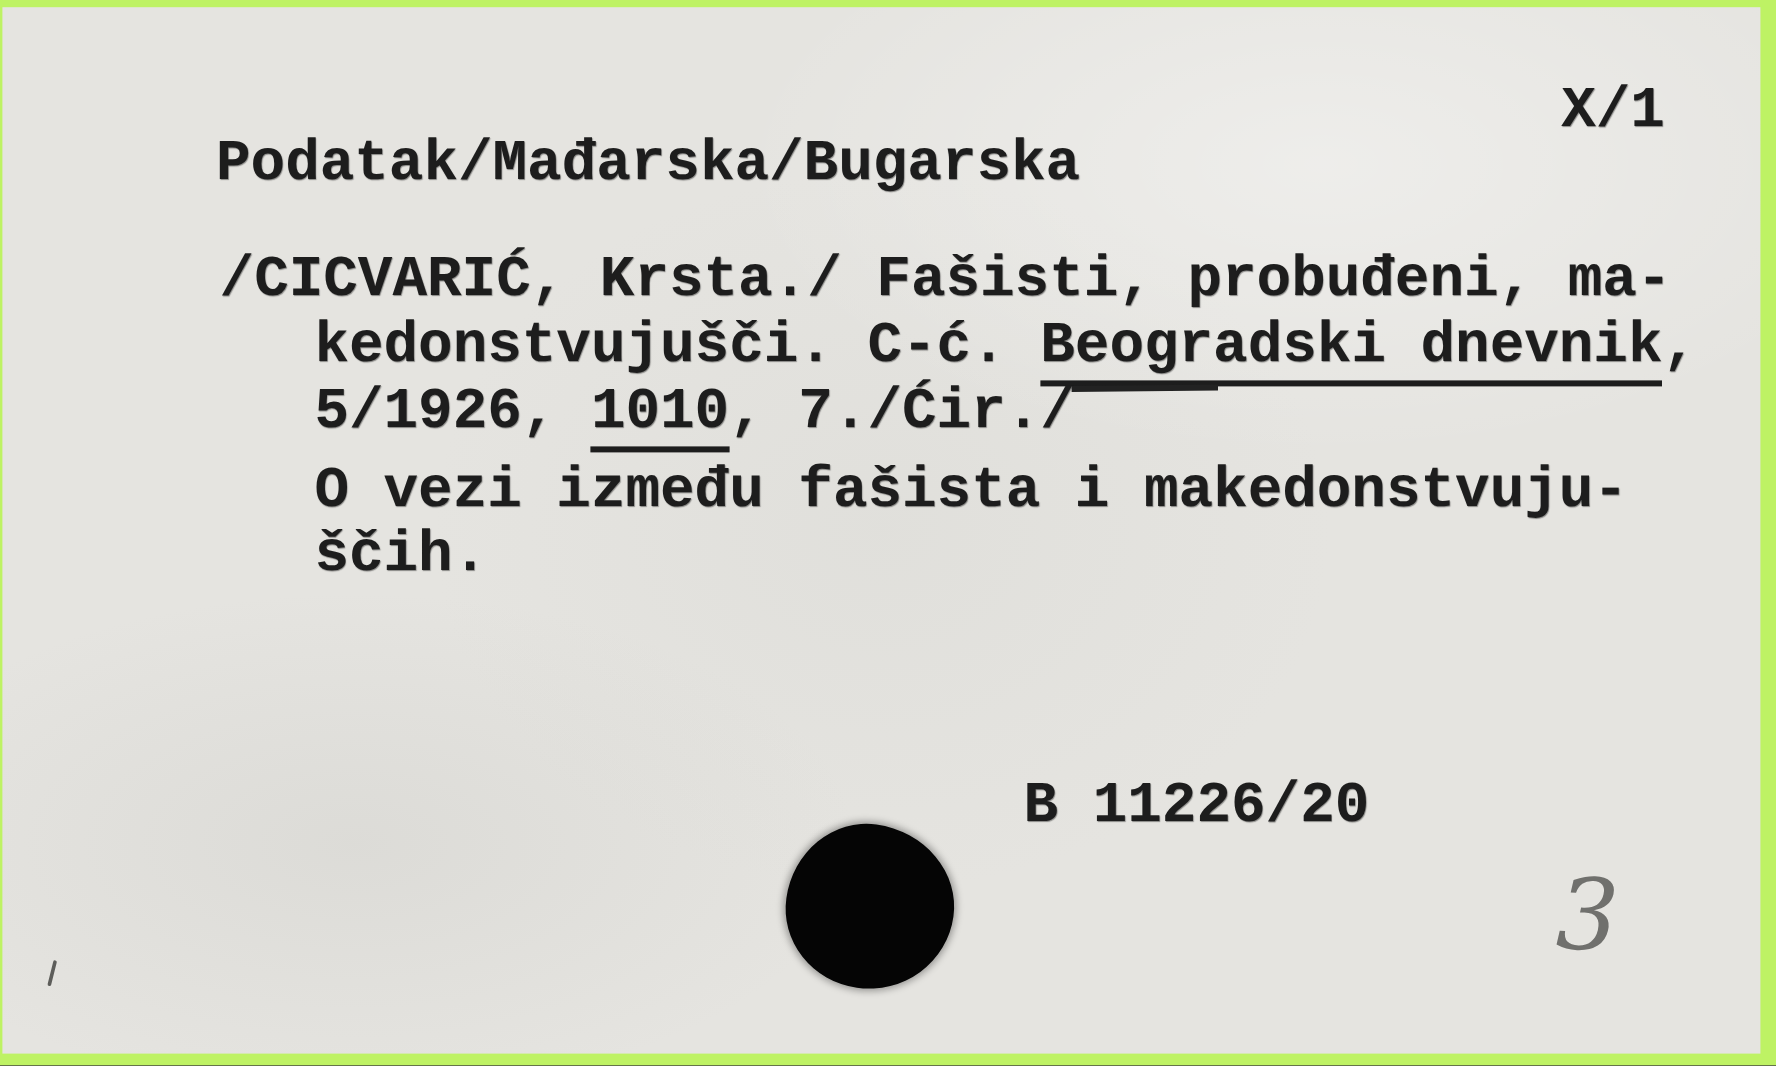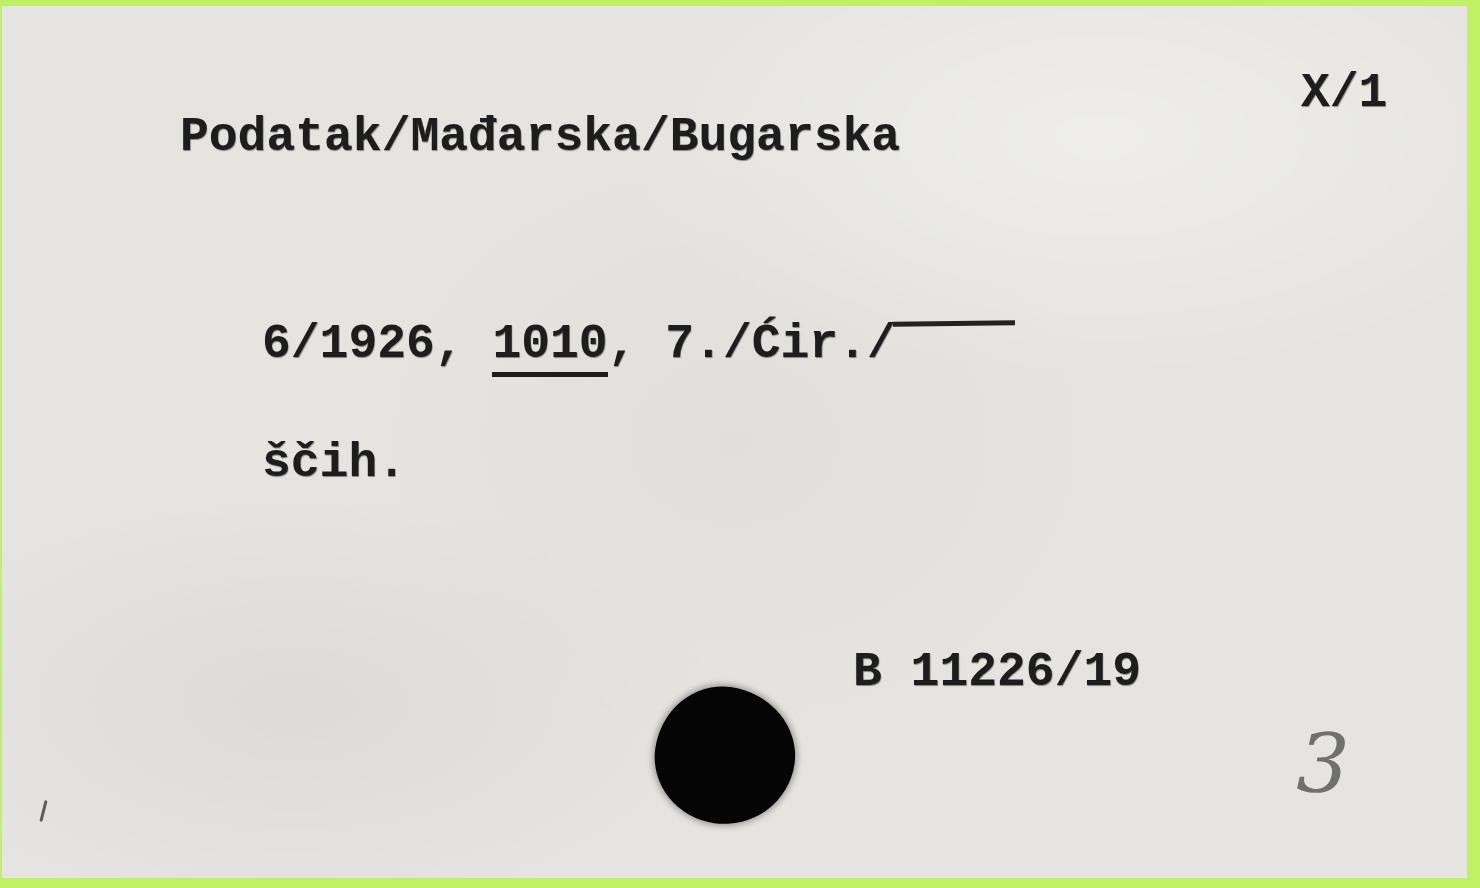--- a/index.html
+++ b/index.html
@@ -95,31 +95,34 @@
 <body>
 
 <div class="scan">
 
   <div class="paper"></div>
 
   <div class="tw classmark">X/1</div>
 
   <div class="tw heading">Podatak/Mađarska/Bugarska</div>
 
+  <div class="tw entry-l1">/CICVARIĆ, Krsta./ Fašisti, probuđeni, ma-</div>
 
+  <div class="tw entry-l2"><span>kedonstvujušči. C-ć. </span><span class="ul">Beogradski dnevnik</span><span>,</span></div>
 
-  <div class="tw entry-l3"><span>6/1926, </span><span class="ul">1010</span><span>, 7./Ćir./</span></div>
+  <div class="tw entry-l3"><span>5/1926, </span><span class="ul">1010</span><span>, 7./Ćir./</span></div>
 
   <div class="overstrike"></div>
 
+  <div class="tw note-l1">O vezi između fašista i makedonstvuju-</div>
 
   <div class="tw note-l2">ščih.</div>
 
 
-  <div class="tw shelfmark">B 11226/19</div>
+  <div class="tw shelfmark">B 11226/20</div>
 
   <div class="hole"></div>
 
   <div class="handwritten">3</div>
 
   <div class="stray-mark"></div>
 
 </div>
 
 </body></html>

